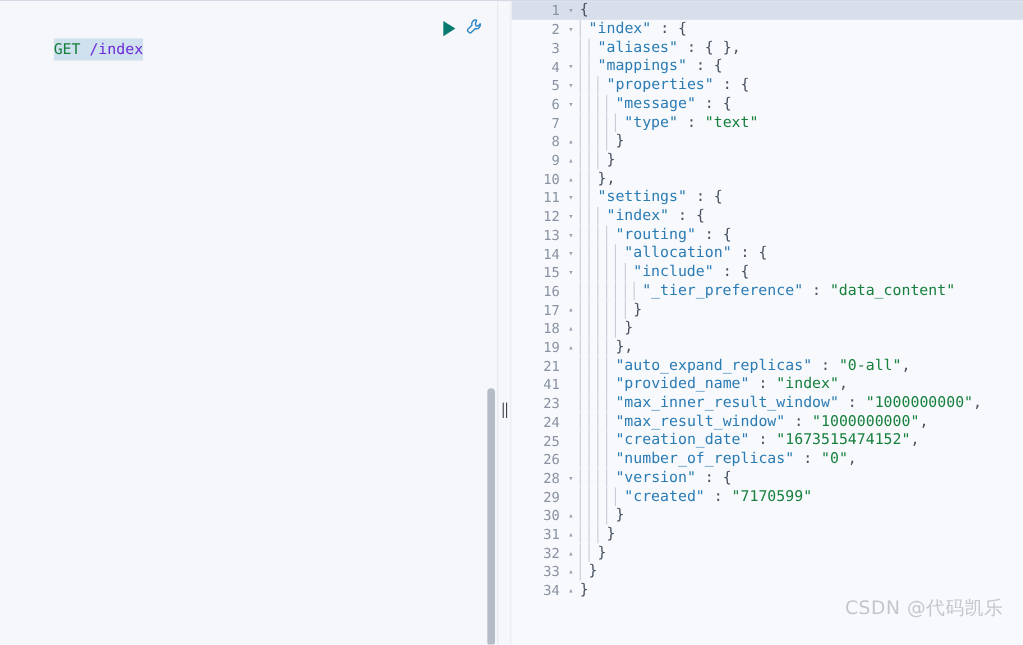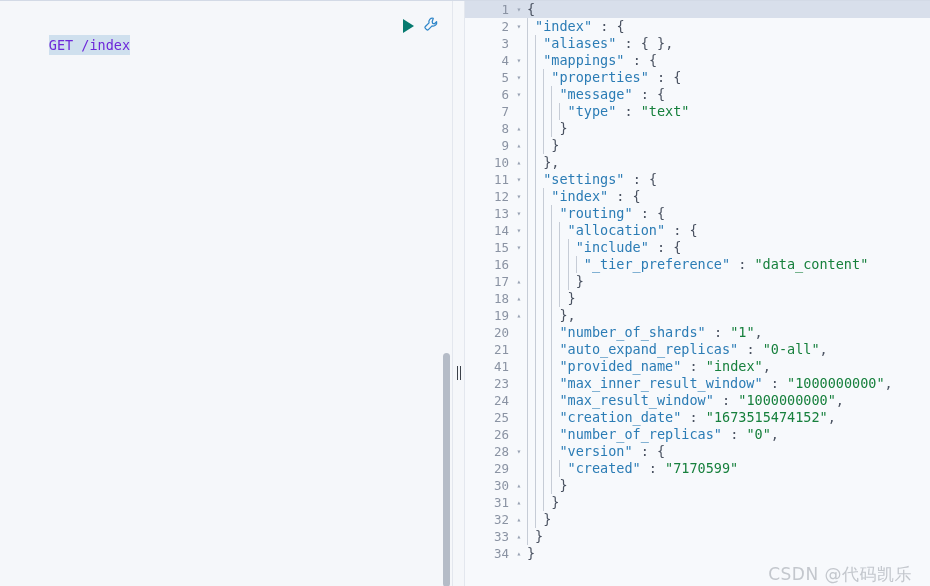--- a/index.html
+++ b/index.html
@@ -40,21 +40,21 @@
     height: 20px;
     line-height: 20px;
     white-space: pre;
     font-size: 13.5px;
     font-family: "DejaVu Sans Mono", monospace;
   }
   .req-sel {
     background: #cfe0ee;
     padding: 2px 0 2px 0;
   }
-  .tok-method { color: #6d28d9; }
+  .tok-method { color: #15803d; }
   .tok-url    { color: #6d28d9; }
 
   .req-actions {
     position: absolute;
     top: 14px;
     right: 12px;
     height: 22px;
     display: flex;
     align-items: center;
     gap: 9px;
@@ -172,21 +172,21 @@
     border-left: 1px solid #c6ccd6;
     height: 17px;
     vertical-align: top;
     box-sizing: border-box;
   }
 
   
   .watermark {
     position: absolute;
     right: 18px;
-    bottom: 0;
+    bottom: 22px;
     color: #c3c7cd;
     font-size: 17px;
     font-family: "DejaVu Sans", sans-serif;
     letter-spacing: 0.5px;
     user-select: none;
     pointer-events: none;
   }
 </style>
 </head>
 <body>
@@ -309,25 +309,20 @@
           <div class="gutter">18</div>
           <div class="fold">▴</div>
           <div class="code"><span class="ind"></span><span class="ind"></span><span class="ind"></span><span class="ind"></span><span class="ind"></span><span class="p">}</span></div>
         </div>
         <div class="row">
           <div class="gutter">19</div>
           <div class="fold">▴</div>
           <div class="code"><span class="ind"></span><span class="ind"></span><span class="ind"></span><span class="ind"></span><span class="p">},</span></div>
         </div>
         <div class="row">
-          <div class="gutter">20</div>
-          <div class="fold"></div>
-          <div class="code"><span class="ind"></span><span class="ind"></span><span class="ind"></span><span class="ind"></span><span class="p"></span><span class="k">"number_of_shards"</span><span class="p"> : </span><span class="s">"1"</span><span class="p">,</span></div>
-        </div>
-        <div class="row">
           <div class="gutter">21</div>
           <div class="fold"></div>
           <div class="code"><span class="ind"></span><span class="ind"></span><span class="ind"></span><span class="ind"></span><span class="p"></span><span class="k">"auto_expand_replicas"</span><span class="p"> : </span><span class="s">"0-all"</span><span class="p">,</span></div>
         </div>
         <div class="row">
           <div class="gutter">41</div>
           <div class="fold"></div>
           <div class="code"><span class="ind"></span><span class="ind"></span><span class="ind"></span><span class="ind"></span><span class="p"></span><span class="k">"provided_name"</span><span class="p"> : </span><span class="s">"index"</span><span class="p">,</span></div>
         </div>
         <div class="row">

